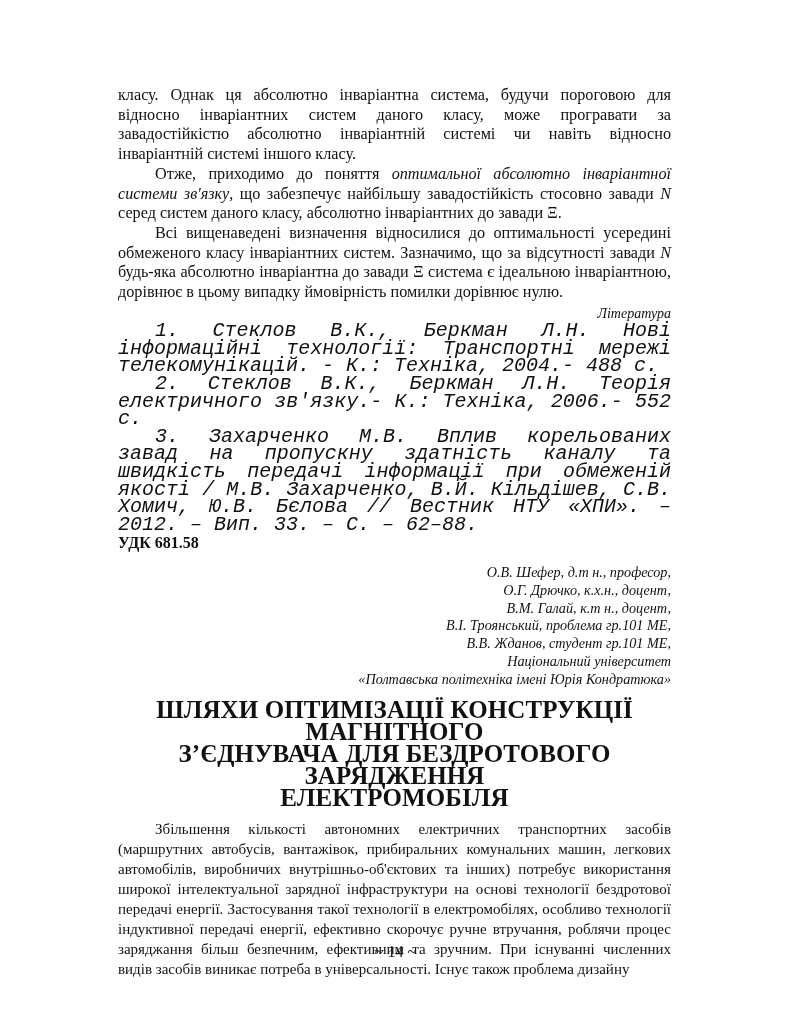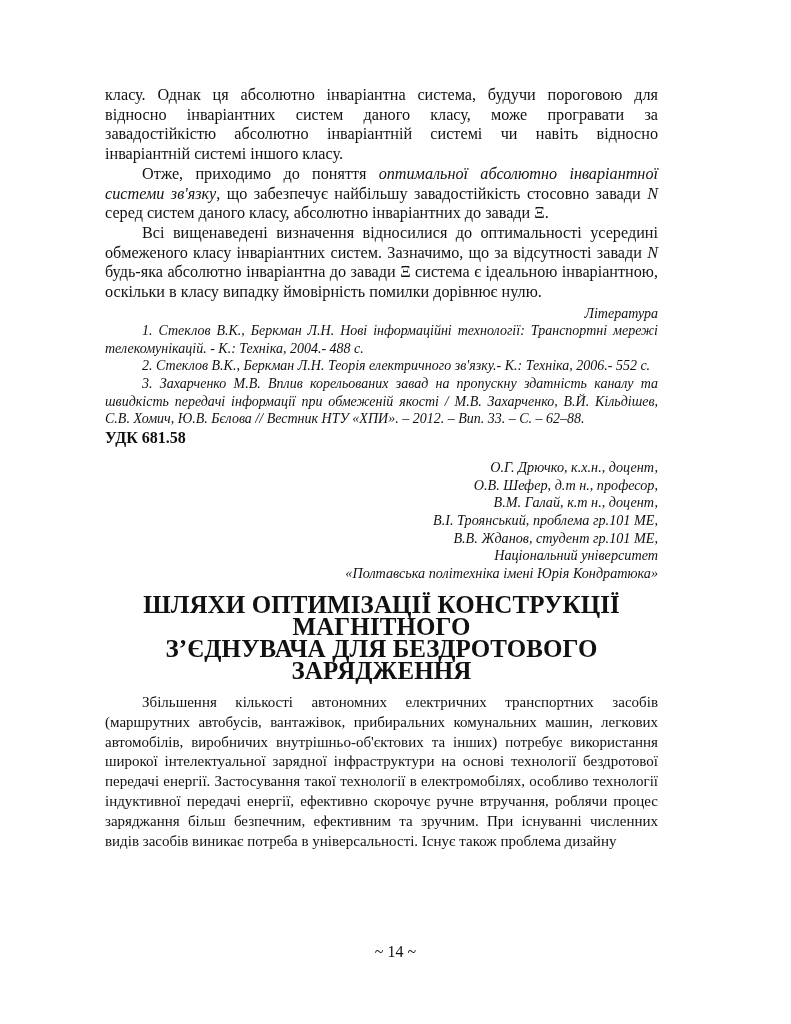--- a/index.html
+++ b/index.html
@@ -1,59 +1,60 @@
 <!DOCTYPE html>
 <html><head>
   <meta charset="utf-8">
   <style>
     html, body { margin: 0; padding: 0; background: #ffffff; }
     body { width: 791px; height: 1024px; position: relative; overflow: hidden;
            font-family: "Liberation Serif", "DejaVu Serif", serif; color: #111; }
-    .page { position: absolute; left: 105px; top: 86px; width: 553px; }
+    .page { position: absolute; left: 118px; top: 86px; width: 553px; }
     p { margin: 0; }
     .body-text { font-size: 16.2px; line-height: 19.7px; text-align: justify; }
     .indent { text-indent: 37px; }
     .refs-title { font-size: 14px; font-style: italic; text-align: right; line-height: 17.5px; margin-top: 2px; }
-    .ref { font-size: 14px; font-style: italic; line-height: 17.6px; text-align: justify; text-indent: 37px; }
+    .ref { font-size: 20px; font-style: italic; line-height: 17.6px; text-align: justify; text-indent: 37px; font-family: Liberation Mono, monospace; }
     .udk { font-size: 16px; font-weight: bold; line-height: 20px; }
     .authors { margin-top: 11px; text-align: right; font-style: italic; font-size: 14.2px; line-height: 17.7px; }
     .title { margin-top: 11px; text-align: center; font-weight: bold; font-size: 25px; line-height: 22px; letter-spacing: 0.1px; }
     .body2 { margin-top: 11px; font-size: 15px; line-height: 19.9px; text-align: justify; }
     .page-number { position: absolute; left: 0; width: 791px; top: 943px; text-align: center; font-size: 16px; }
     em { font-style: italic; }
   </style>
 </head>
 <body>
 
 <div class="page">
 
   <p class="body-text">класу. Однак ця абсолютно інваріантна система, будучи пороговою для відносно інваріантних систем даного класу, може програвати за завадостійкістю абсолютно інваріантній системі чи навіть відносно інваріантній системі іншого класу.</p>
 
   <p class="body-text indent"><span>Отже, приходимо до поняття </span><em>оптимальної абсолютно інваріантної системи зв'язку</em><span>, що забезпечує найбільшу завадостійкість стосовно завади </span><em>N</em><span> серед систем даного класу, абсолютно інваріантних до завади Ξ.</span></p>
 
-  <p class="body-text indent"><span>Всі вищенаведені визначення відносилися до оптимальності усередині обмеженого класу інваріантних систем. Зазначимо, що за відсутності завади </span><em>N</em><span> будь-яка абсолютно інваріантна до завади Ξ система є ідеальною інваріантною, оскільки в класу випадку ймовірність помилки дорівнює нулю.</span></p>
+  <p class="body-text indent"><span>Всі вищенаведені визначення відносилися до оптимальності усередині обмеженого класу інваріантних систем. Зазначимо, що за відсутності завади </span><em>N</em><span> будь-яка абсолютно інваріантна до завади Ξ система є ідеальною інваріантною, дорівнює в цьому випадку ймовірність помилки дорівнює нулю.</span></p>
 
   <p class="refs-title">Література</p>
   <p class="ref">1. Стеклов В.К., Беркман Л.Н. Нові інформаційні технології: Транспортні мережі телекомунікацій. - К.: Техніка, 2004.- 488 с.</p>
   <p class="ref">2. Стеклов В.К., Беркман Л.Н. Теорія електричного зв'язку.- К.: Техніка, 2006.- 552 с.</p>
   <p class="ref">3. Захарченко М.В. Вплив корельованих завад на пропускну здатність каналу та швидкість передачі інформації при обмеженій якості / М.В. Захарченко, В.Й. Кільдішев, С.В. Хомич, Ю.В. Бєлова // Вестник НТУ «ХПИ». – 2012. – Вип. 33. – С. – 62–88.</p>
 
   <p class="udk">УДК 681.58</p>
 
   <div class="authors">
+    <div>О.В. Шефер, д.т н., професор,</div>
     <div>О.Г. Дрючко, к.х.н., доцент,</div>
-    <div>О.В. Шефер, д.т н., професор,</div>
     <div>В.М. Галай, к.т н., доцент,</div>
     <div>В.І. Троянський, проблема гр.101 МЕ,</div>
     <div>В.В. Жданов, студент гр.101 МЕ,</div>
     <div>Національний університет</div>
     <div>«Полтавська політехніка імені Юрія Кондратюка»</div>
   </div>
 
   <div class="title">
     <div>ШЛЯХИ ОПТИМІЗАЦІЇ КОНСТРУКЦІЇ МАГНІТНОГО</div>
     <div>З’ЄДНУВАЧА ДЛЯ БЕЗДРОТОВОГО ЗАРЯДЖЕННЯ</div>
+    <div>ЕЛЕКТРОМОБІЛЯ</div>
   </div>
 
   <p class="body2 indent">Збільшення кількості автономних електричних транспортних засобів (маршрутних автобусів, вантажівок, прибиральних комунальних машин, легкових автомобілів, виробничих внутрішньо-об'єктових та інших) потребує використання широкої інтелектуальної зарядної інфраструктури на основі технології бездротової передачі енергії. Застосування такої технології в електромобілях, особливо технології індуктивної передачі енергії, ефективно скорочує ручне втручання, роблячи процес заряджання більш безпечним, ефективним та зручним. При існуванні численних видів засобів виникає потреба в універсальності. Існує також проблема дизайну</p>
 </div>
 
 <div class="page-number">~ 14 ~</div>
 
 </body></html>

